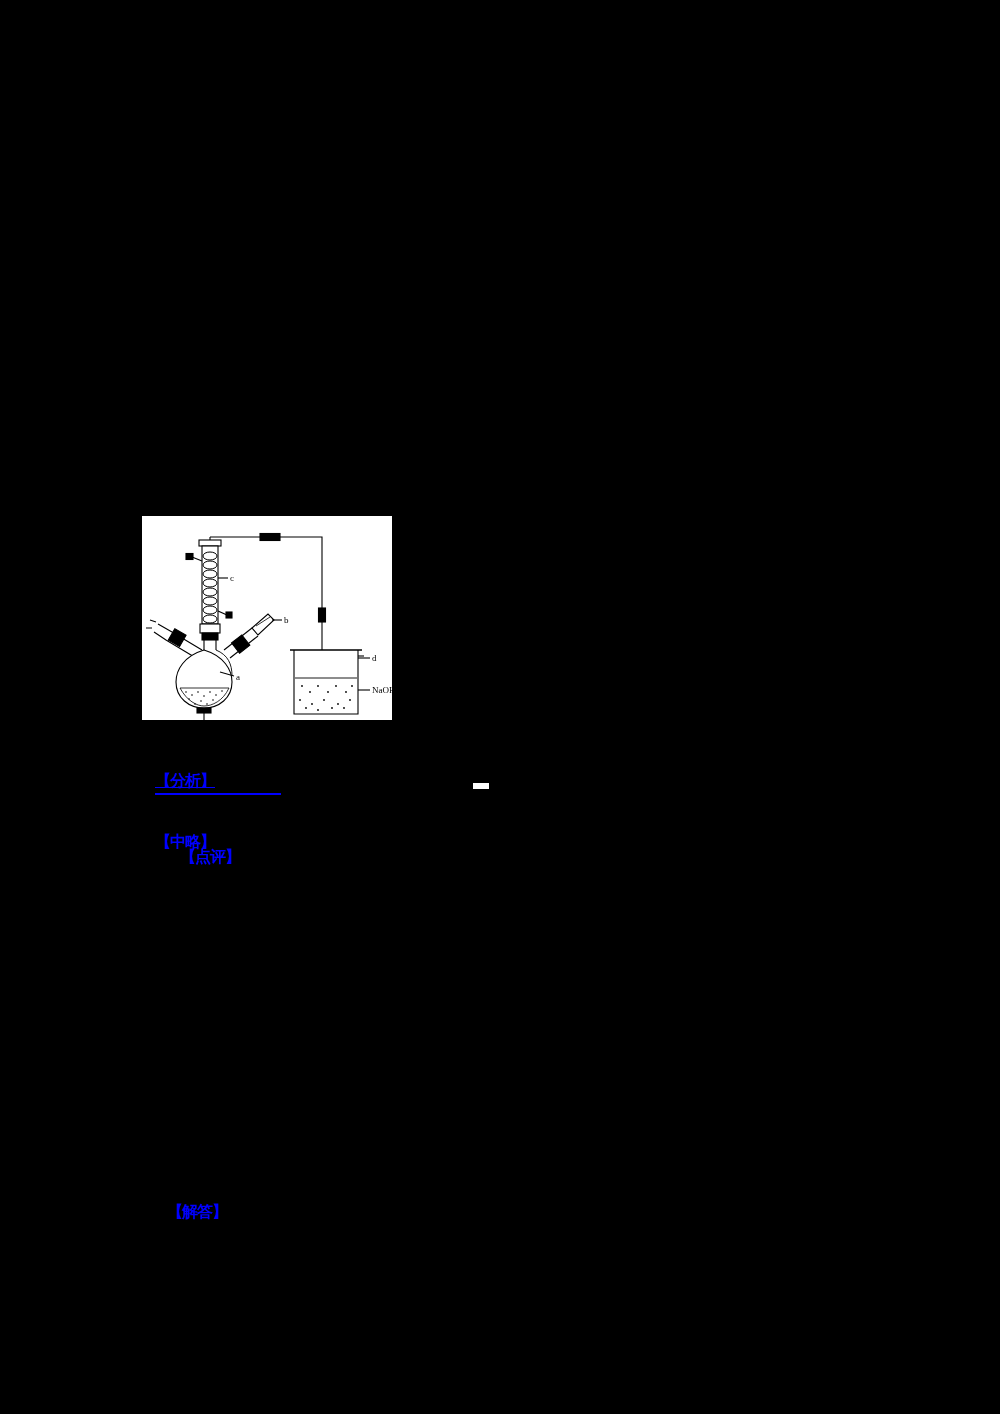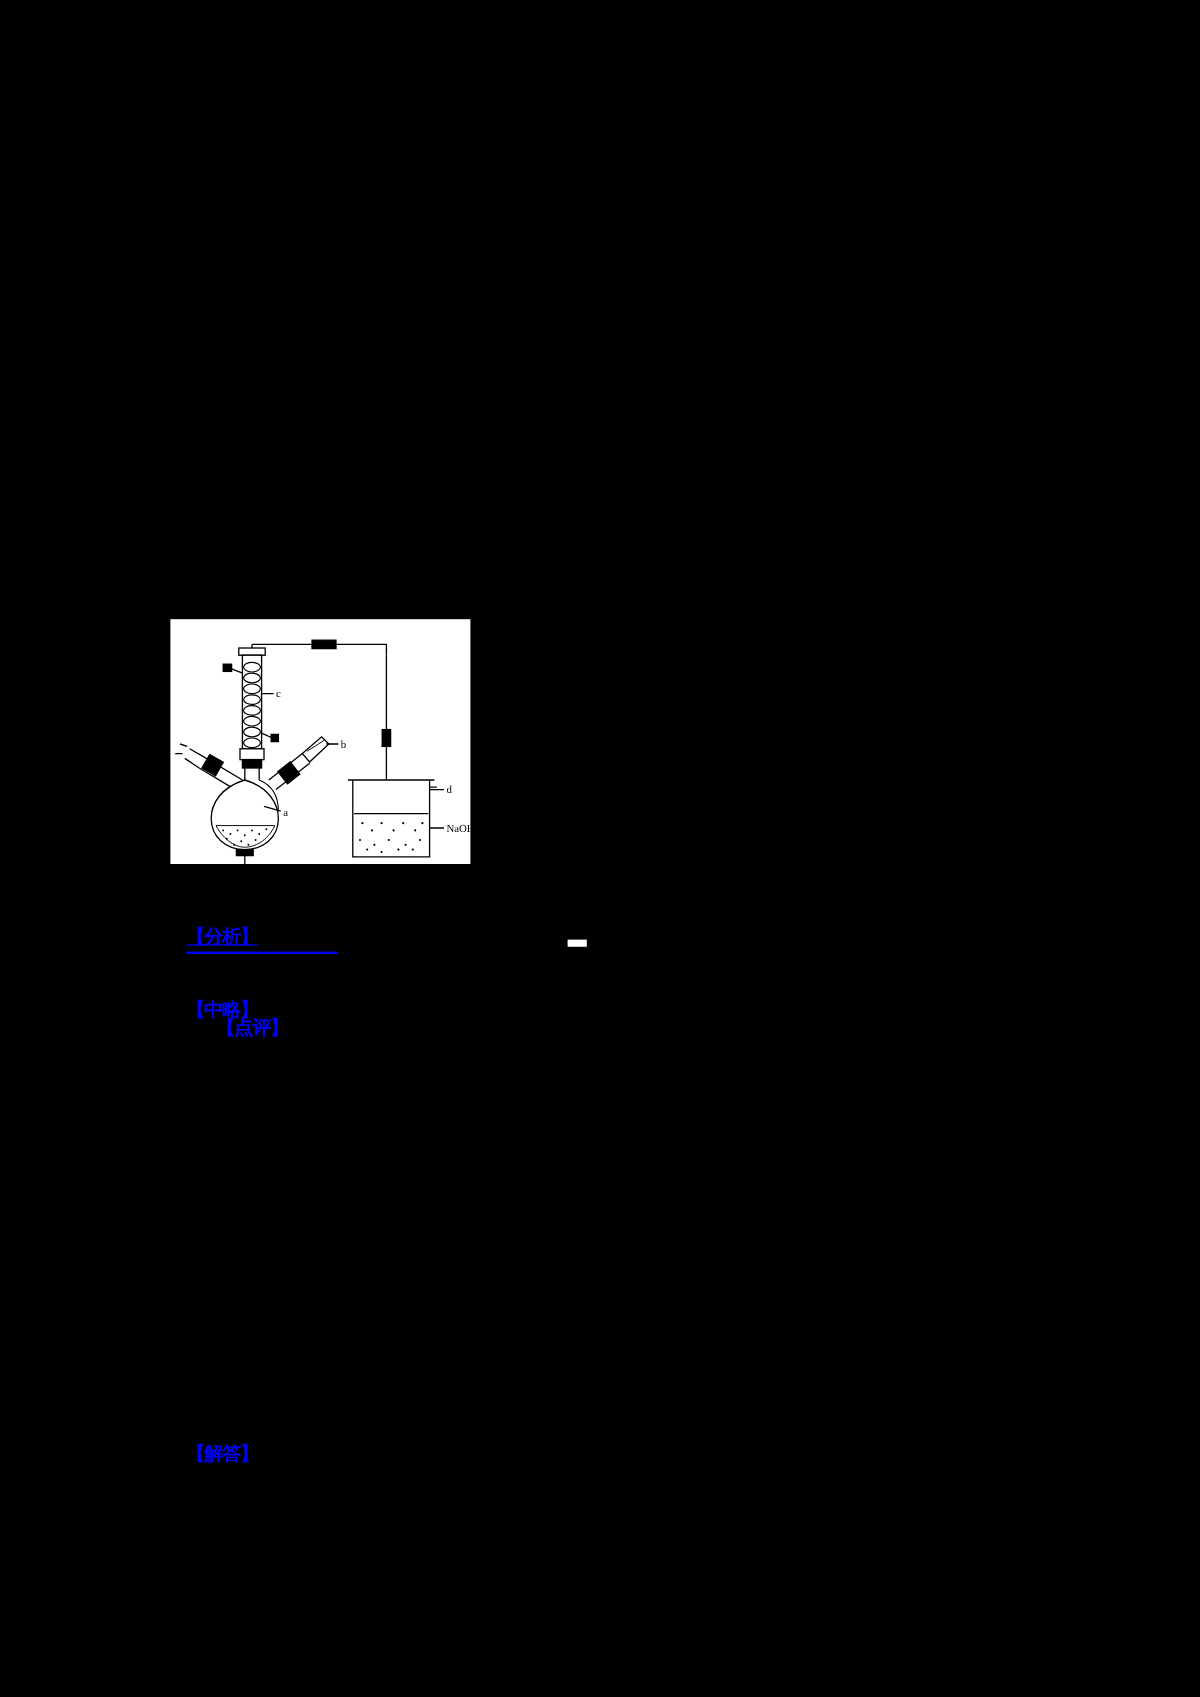--- a/index.html
+++ b/index.html
@@ -37,21 +37,21 @@
     font-size: 16px;
     letter-spacing: -1px;
     white-space: nowrap;
   }
   .heading.underlined {
     text-decoration: underline;
   }
   #heading-1 { left: 155px; top: 771px; }
   #heading-2 { left: 155px; top: 832px; }
   #heading-3 { left: 155px; top: 847px; margin-left: 25px; }
-  #heading-4 { left: 155px; top: 1202px; }
+  #heading-4 { left: 167px; top: 1202px; }
 
   
   #heading-1-rule {
     position: absolute;
     left: 155px;
     top: 793px;
     width: 126px;
     height: 2px;
     background: #0000ff;
   }

